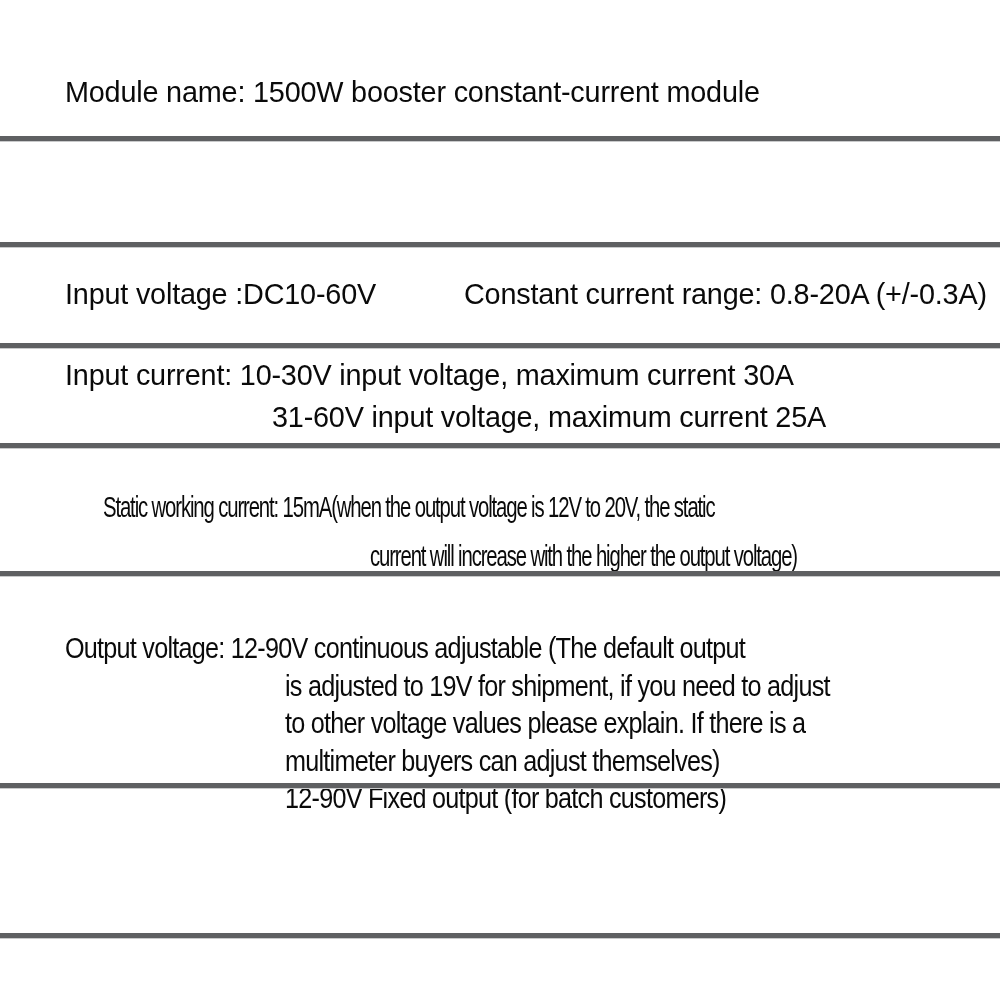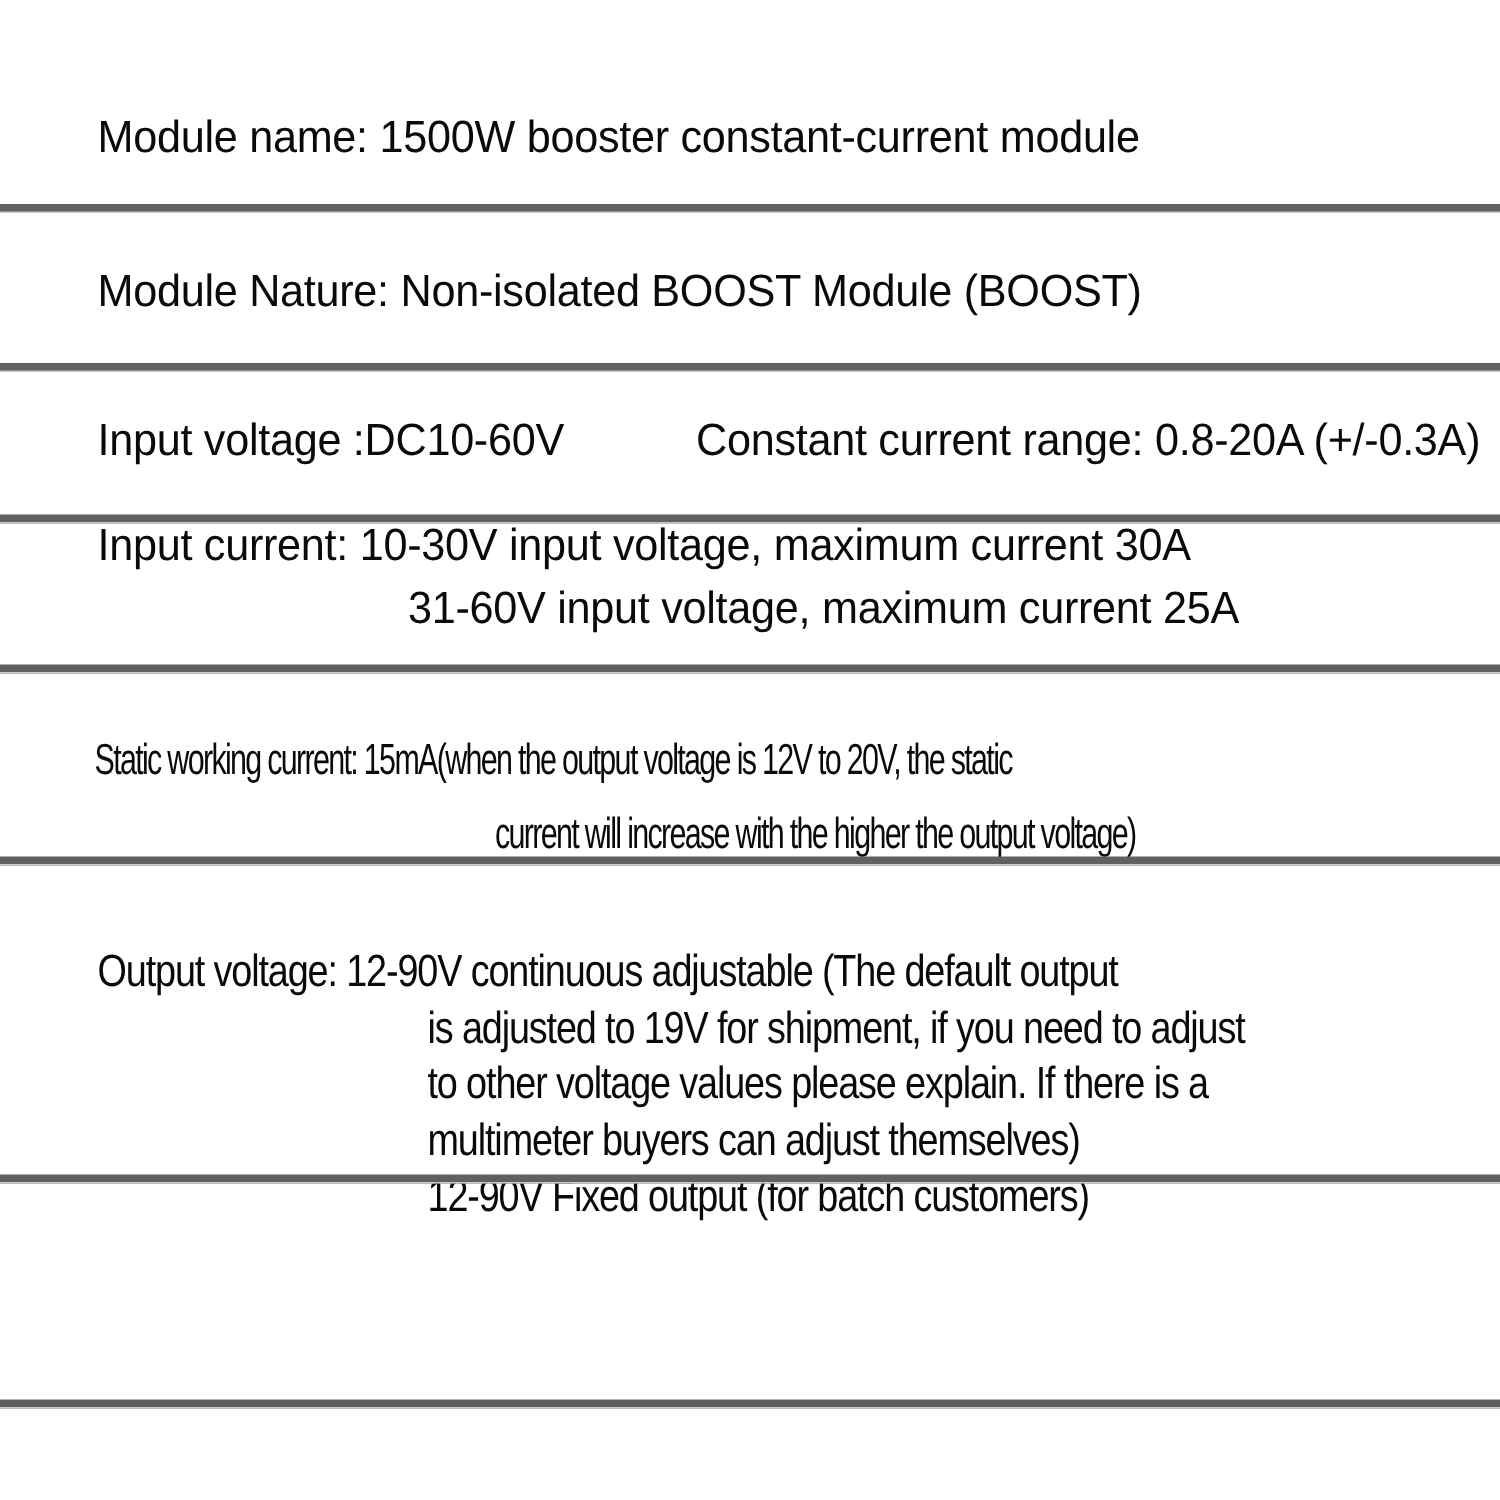--- a/index.html
+++ b/index.html
@@ -115,43 +115,40 @@
 </head>
 <body>
 
 <div id="page">
 
   <div class="spec-row w-normal" style="top:76px;">
     <div class="line" style="margin-left:65px;">Module name: 1500W booster constant-current module</div>
   </div>
   <div class="divider" style="top:136px;"></div>
 
-  <div class="spec-row w-normal" style="top:179px;">
-    <div class="line" style="margin-left:65px;">Module Nature: Non-isolated BOOST Module (BOOST)</div>
-  </div>
   <div class="divider" style="top:242px;"></div>
 
   <div class="spec-row w-normal col-split" style="top:278px; height:46px;text-align:right;">
     <div class="col-a">
       <div class="line">Input voltage :DC10-60V</div>
     </div>
     <div class="col-b">
       <div class="line">Constant current range: 0.8-20A (+/-0.3A)</div>
     </div>
   </div>
   <div class="divider" style="top:343px;"></div>
 
-  <div class="spec-row w-normal" style="top:348px;">
+  <div class="spec-row w-normal" style="top:359px;">
     <div class="line" style="margin-left:65px;">Input current: 10-30V input voltage, maximum current 30A</div>
     <div class="line" style="margin-left:272px; margin-top:10px;">31-60V input voltage, maximum current 25A</div>
   </div>
   <div class="divider" style="top:443px;"></div>
 
 
-  <div class="spec-row w-tight" style="top:483px;">
+  <div class="spec-row w-tight" style="top:483px;padding-left:40px;">
     <div class="line" style="margin-left:63px;">Static working current: 15mA(when the output voltage is 12V to 20V, the static</div>
     <div class="line" style="margin-left:330px;">current will increase with the higher the output voltage)</div>
   </div>
   <div class="divider" style="top:571px;"></div>
 
   <div class="spec-row w-semi" style="top:629px;">
     <div class="line" style="margin-left:65px;">Output voltage: 12-90V continuous adjustable (The default output</div>
     <div class="line" style="margin-left:285px;">is adjusted to 19V for shipment, if you need to adjust</div>
     <div class="line" style="margin-left:285px;">to other voltage values please explain. If there is a</div>
     <div class="line" style="margin-left:285px;">multimeter buyers can adjust themselves)</div>

